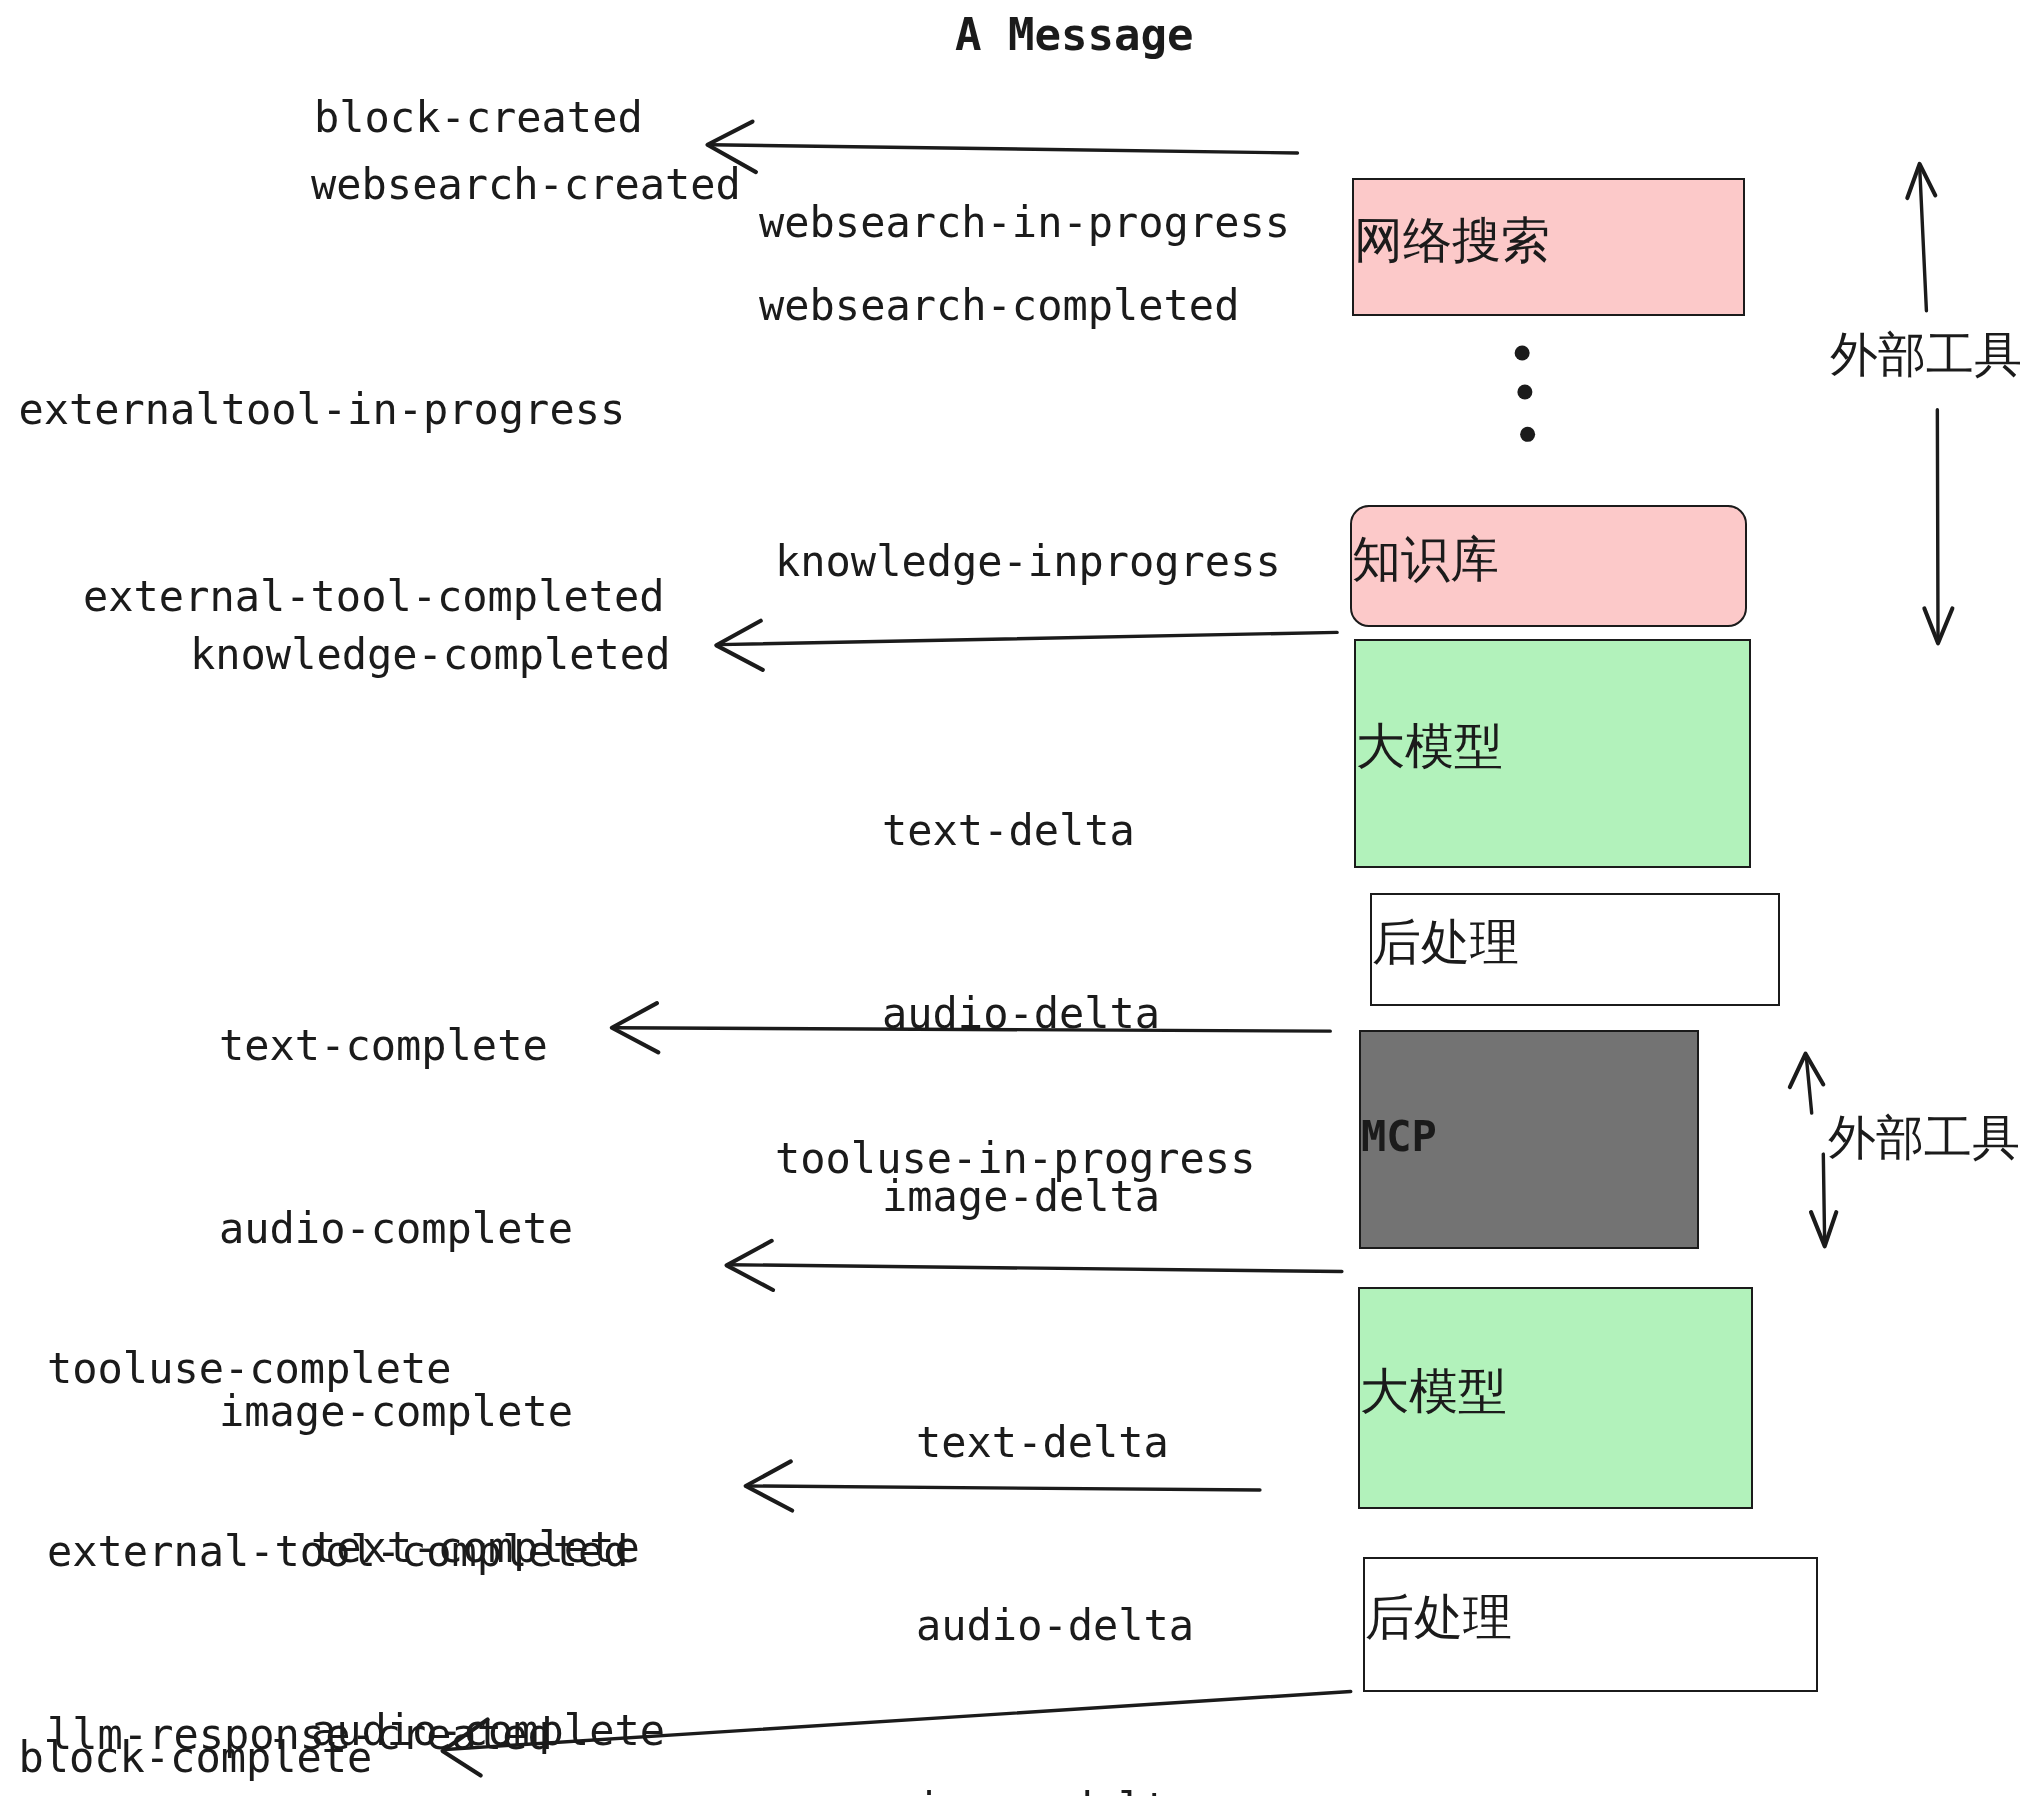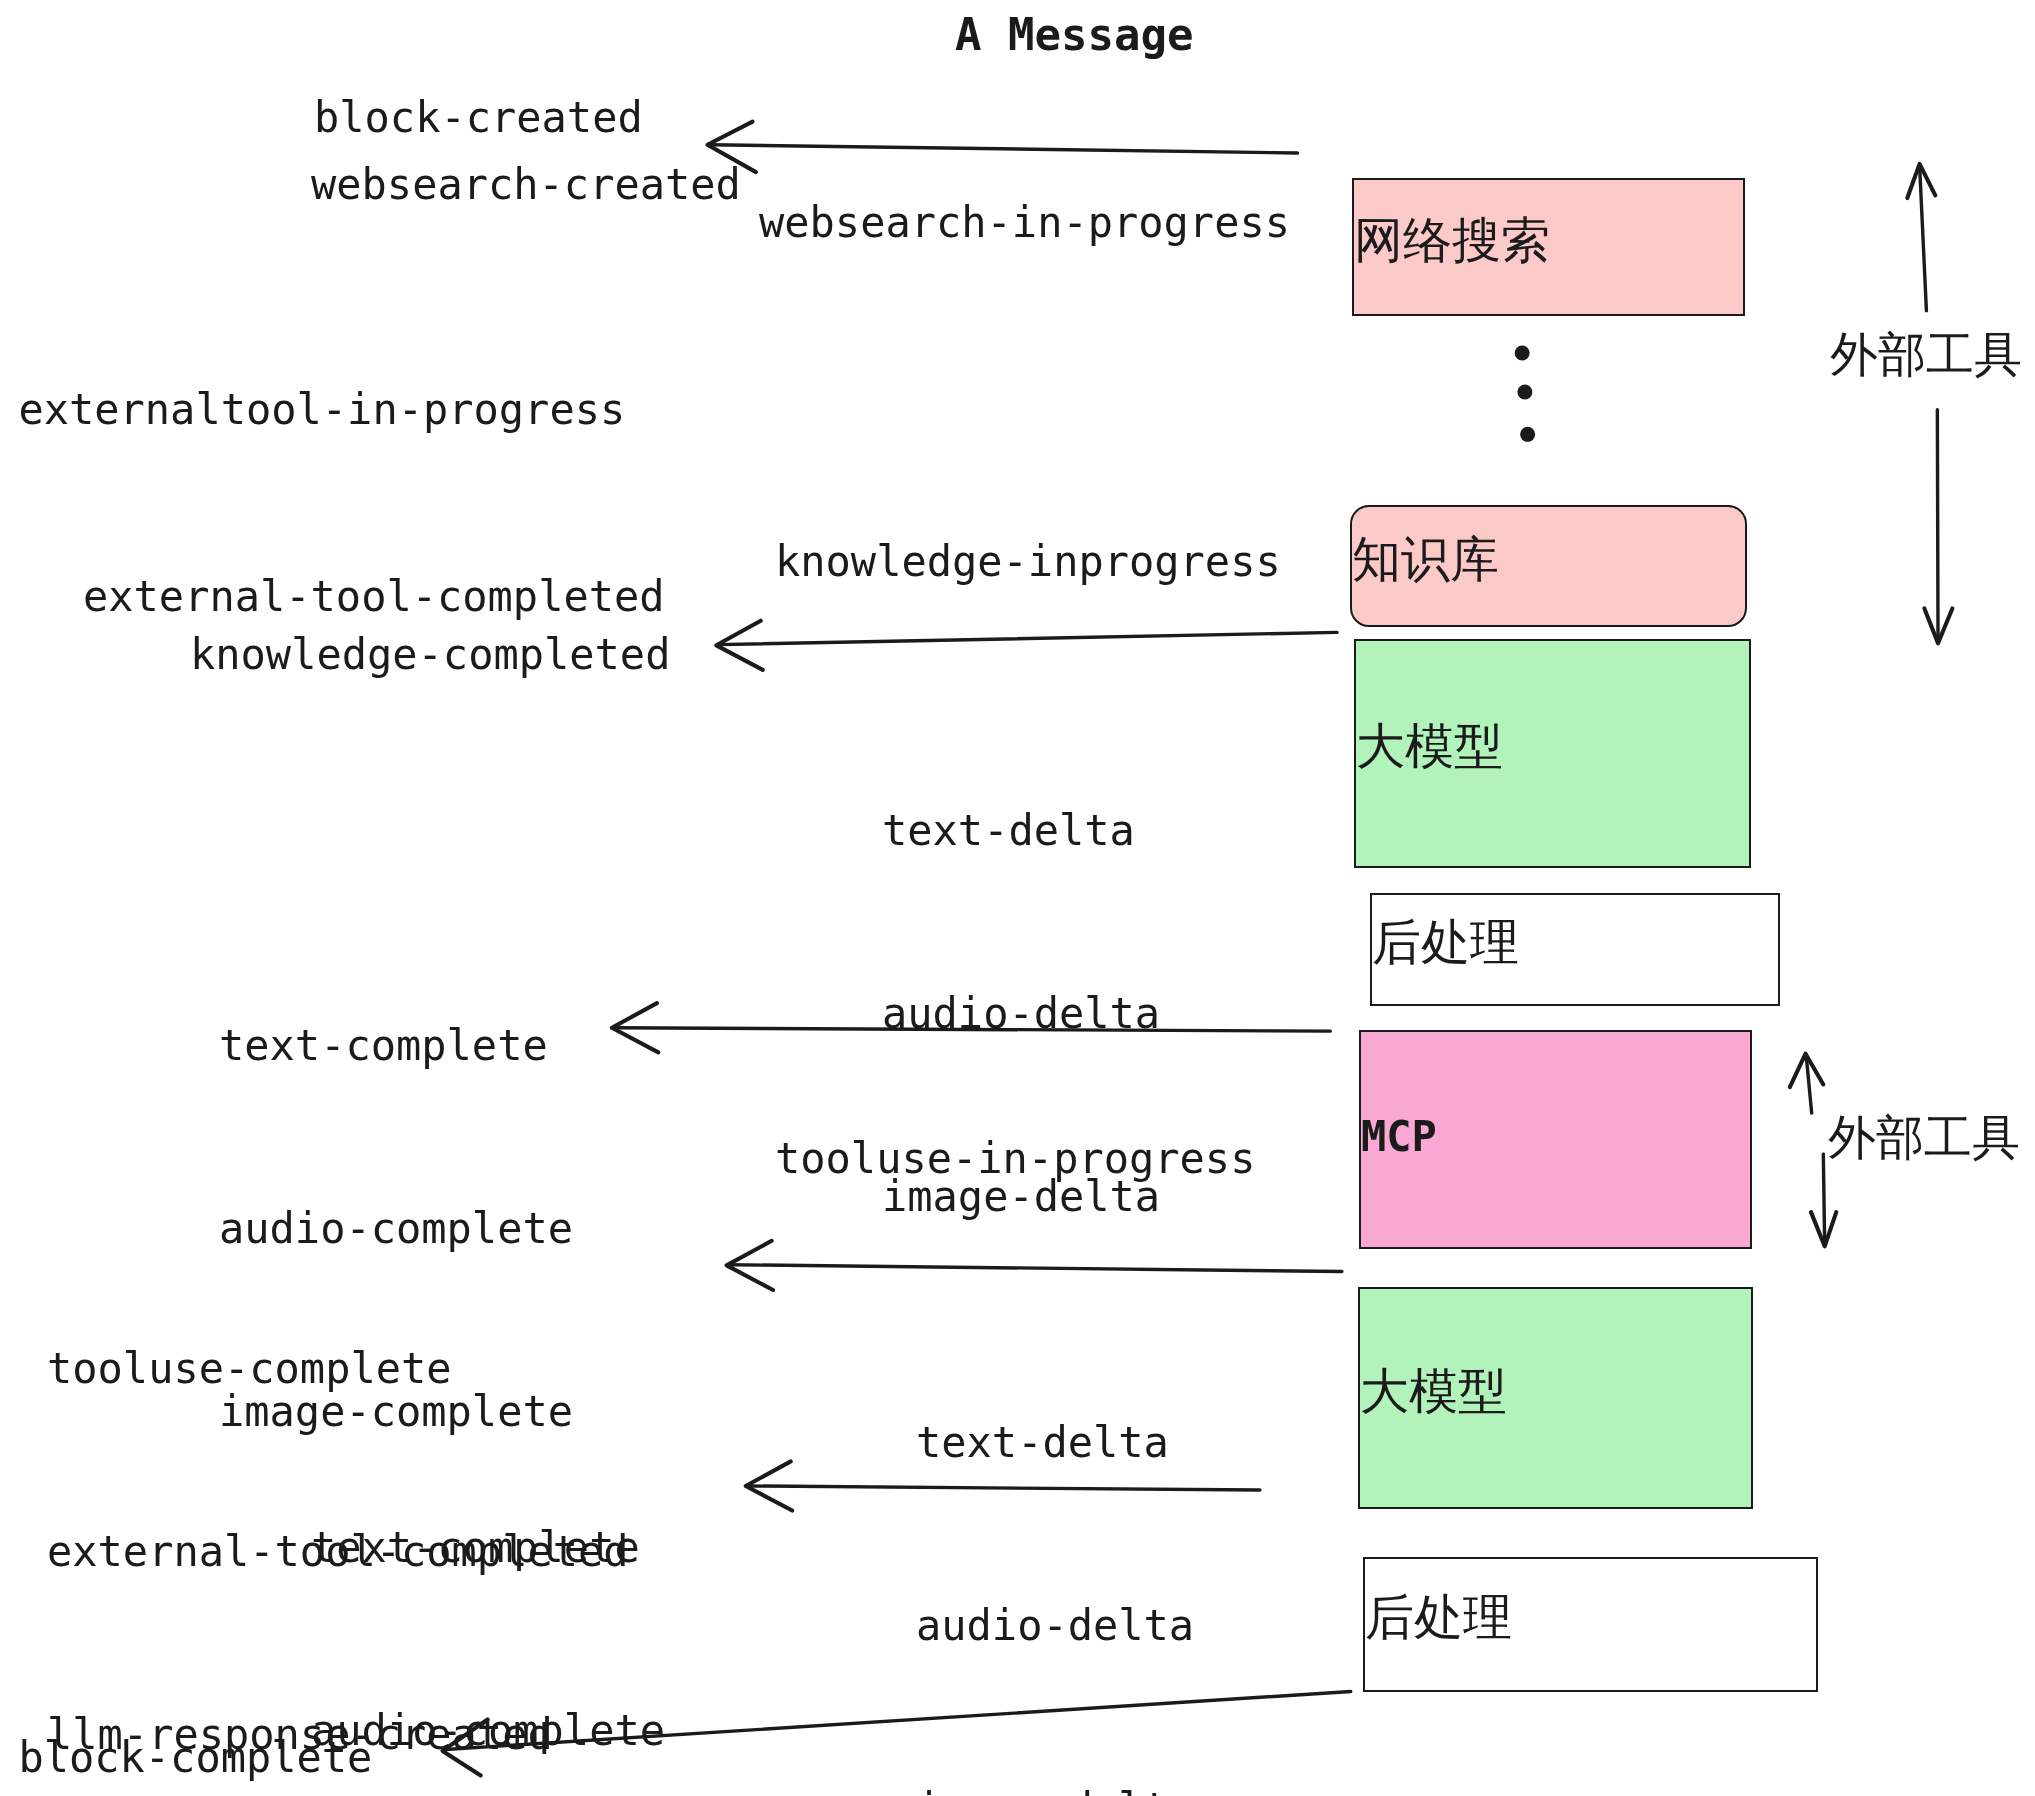--- a/index.html
+++ b/index.html
@@ -103,20 +103,21 @@
       <circle cx="2233" cy="574" r="11"></circle>
       <circle cx="2237" cy="636" r="11"></circle>
     </g>
   </svg>
 
   <div class="title" style="left:955px;top:4.1px">A Message</div>
 
   <div class="mono-label" style="left:314px;top:87px">block-created</div>
   <div class="mono-label" style="left:311px;top:154px">websearch-created</div>
   <div class="mono-label" style="left:759px;top:192px">websearch-in-progress</div>
+  <div class="mono-label" style="left:759px;top:275px">websearch-completed</div>
   <div class="mono-label" style="left:18.4px;top:379px">externaltool-in-progress</div>
   <div class="mono-label" style="left:775px;top:531px">knowledge-inprogress</div>
   <div class="mono-label" style="left:83px;top:566px">external-tool-completed</div>
   <div class="mono-label" style="left:190px;top:624px">knowledge-completed</div>
 
   <div class="mono-label" style="left:882px;top:678px">
     <div>text-delta</div>
     <div>audio-delta</div>
     <div>image-delta</div>
   </div>
@@ -160,21 +161,21 @@
   </div>
 
   <div class="box" style="left: 1354px; top: 639px; width: 397px; height: 229px; background: rgb(178, 242, 187);">
     <span class="cjk">大模型</span>
   </div>
 
   <div class="box" style="left: 1370px; top: 893px; width: 410px; height: 113px; background: rgb(255, 255, 255);">
     <span class="cjk">后处理</span>
   </div>
 
-  <div class="box" style="left: 1359px; top: 1030px; width: 393px; height: 219px; background: #f9a8d4;">
+  <div class="box" style="left: 1359px; top: 1030px; width: 340px; height: 219px; background: #737373;">
     <span class="mono">MCP</span>
   </div>
 
   <div class="box" style="left: 1358px; top: 1287px; width: 395px; height: 222px; background: rgb(178, 242, 187);">
     <span class="cjk">大模型</span>
   </div>
 
   <div class="box" style="left: 1363px; top: 1557px; width: 455px; height: 135px; background: rgb(255, 255, 255);">
     <span class="cjk">后处理</span>
   </div>

